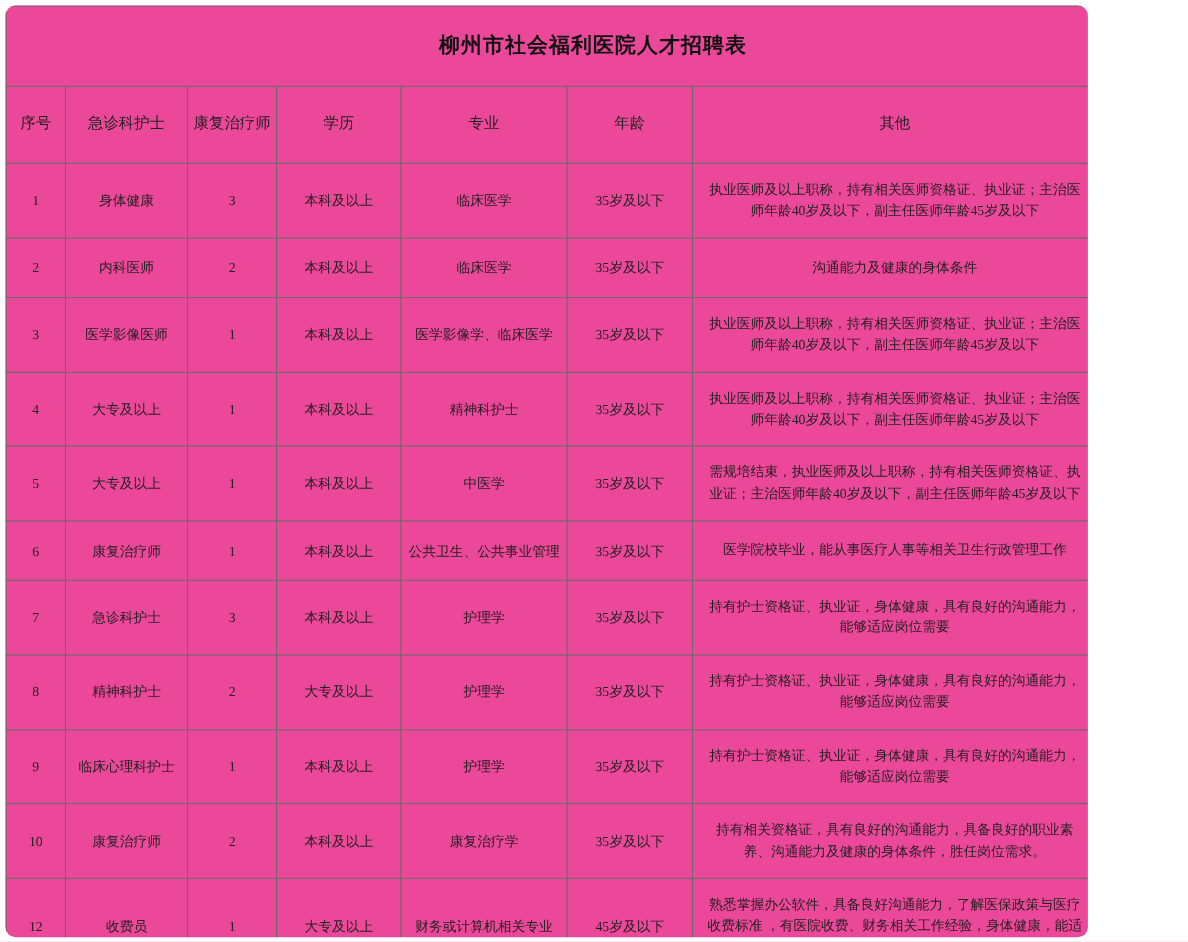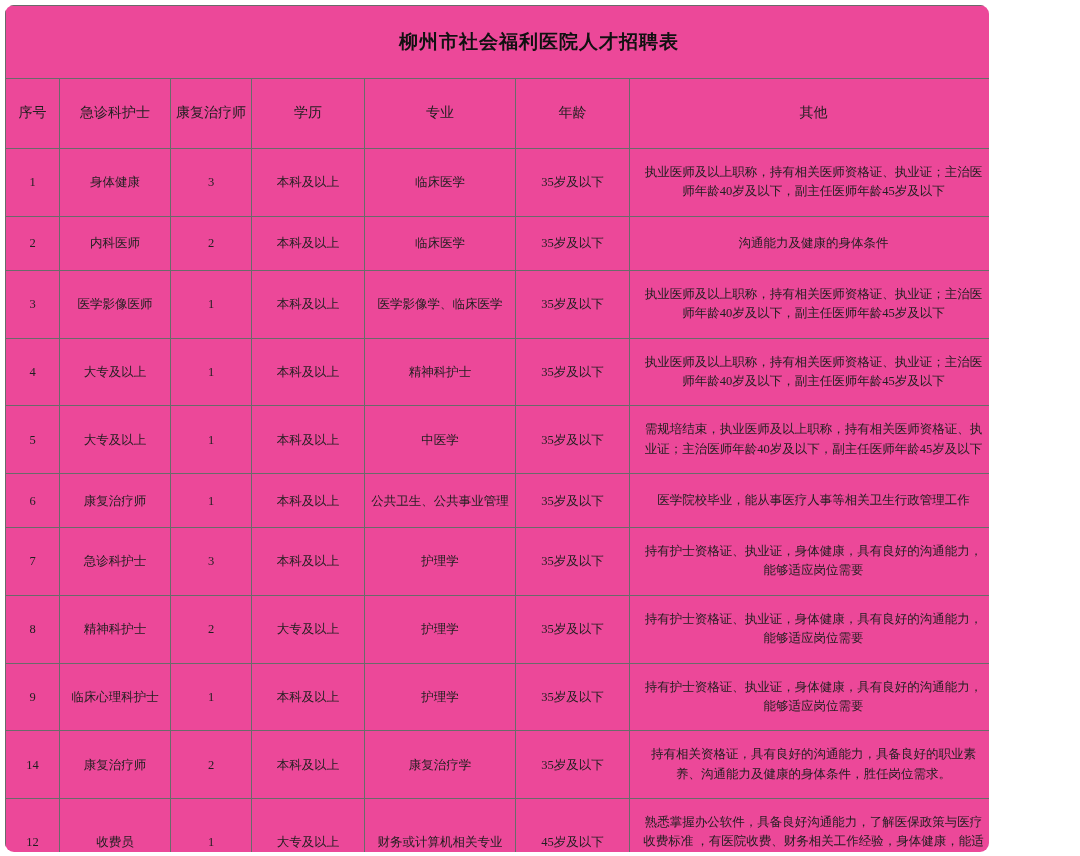--- a/index.html
+++ b/index.html
@@ -154,21 +154,21 @@
           <td>9</td>
           <td>临床心理科护士</td>
           <td>1</td>
           <td>本科及以上</td>
           <td>护理学</td>
           <td>35岁及以下</td>
           <td class="other-cell">持有护士资格证、执业证，身体健康，具有良好的沟通能力，能够适应岗位需要</td>
           <td></td>
         </tr>
         <tr class="data-row">
-          <td>14</td>
+          <td>10</td>
           <td>康复治疗师</td>
           <td>2</td>
           <td>本科及以上</td>
           <td>康复治疗学</td>
           <td>35岁及以下</td>
           <td class="other-cell">持有相关资格证，具有良好的沟通能力，具备良好的职业素养、沟通能力及健康的身体条件，胜任岗位需求。</td>
           <td></td>
         </tr>
         <tr class="data-row">
           <td>12</td>

